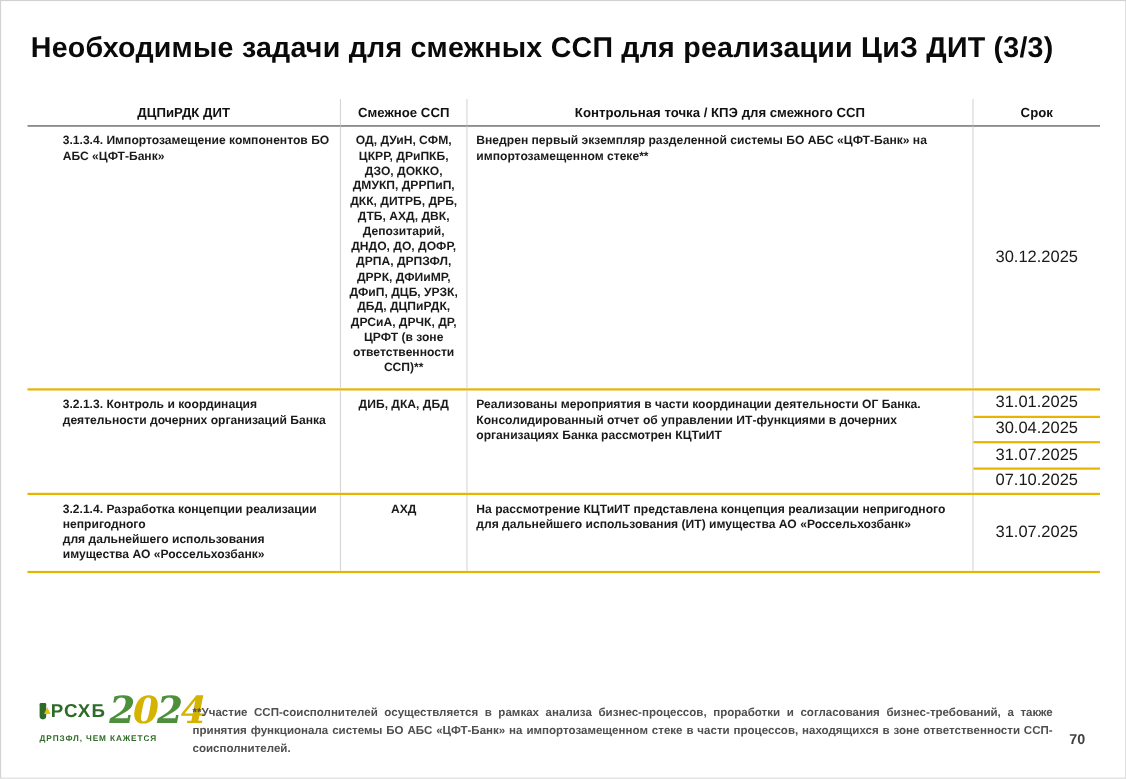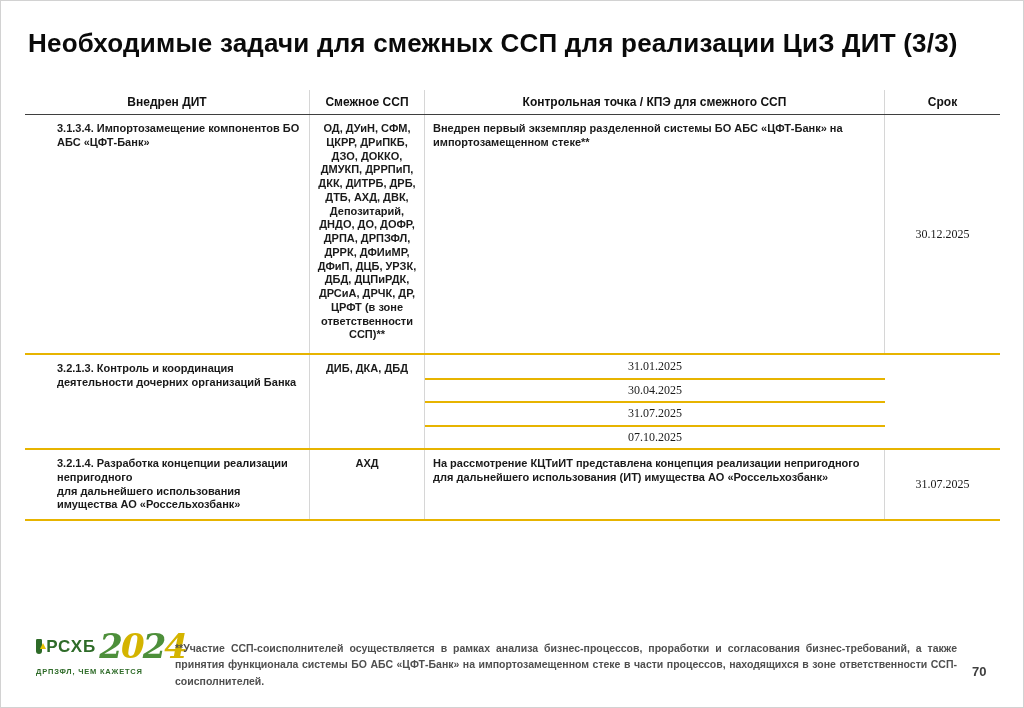--- a/index.html
+++ b/index.html
@@ -30,21 +30,21 @@
   .tbody .trow:nth-child(2) { min-height:95px; }
   .tbody .trow:nth-child(3) { min-height:66px; }
 
   .cell { font-size:11px; line-height:1.25; padding:7px 8px; }
   .c1 { font-weight:bold; white-space:pre-line;margin-left:24px; }
   .c2 { font-weight:bold; text-align:center; padding:7px 5px; }
   .c3 { font-weight:bold; }
   .c4 { display:flex; flex-direction:column; padding:0; }
   .date {
     flex:1; display:flex; align-items:center; justify-content:center;
-    font-size:12px; min-height:23px; color:#1a1a1a;font-family:Liberation Serif, serif;
+    font-size:15px; min-height:23px; color:#1a1a1a;
   }
   .date + .date { border-top:2px solid #E7B400; }
 
   .footnote {
     position:absolute; left:175px; top:640px; width:782px;
     font-size:10.5px; line-height:1.55; color:#4f4f4f;
     font-weight:bold; text-align:justify;
   }
 
   .logo { position:absolute; left:36px; top:634px; width:150px; }
@@ -72,37 +72,38 @@
 </style>
 </head>
 <body>
 
 <div class="slide">
 
   <div class="title">Необходимые задачи для смежных ССП для реализации ЦиЗ ДИТ (3/3)</div>
 
   <div class="table">
     <div class="thead">
-      <div class="th">Внедрен ДИТ</div>
+      <div class="th">ДЦПиРДК ДИТ</div>
       <div class="th">Смежное ССП</div>
       <div class="th">Контрольная точка / КПЭ для смежного ССП</div>
       <div class="th">Срок</div>
     </div>
     <div class="tbody">
         <div class="trow">
           <div class="cell c1">3.1.3.4. Импортозамещение компонентов БО АБС «ЦФТ-Банк»</div>
           <div class="cell c2">ОД, ДУиН, СФМ, ЦКРР, ДРиПКБ, ДЗО, ДОККО, ДМУКП, ДРРПиП, ДКК, ДИТРБ, ДРБ, ДТБ, АХД, ДВК, Депозитарий, ДНДО, ДО, ДОФР, ДРПА, ДРПЗФЛ, ДРРК, ДФИиМР, ДФиП, ДЦБ, УРЗК, ДБД, ДЦПиРДК, ДРСиА, ДРЧК, ДР, ЦРФТ (в зоне ответственности ССП)**</div>
           <div class="cell c3">Внедрен первый экземпляр разделенной системы БО АБС «ЦФТ-Банк» на импортозамещенном стеке**</div>
           <div class="cell c4">
             <div class="date">30.12.2025</div>
           </div>
         </div>
         <div class="trow">
           <div class="cell c1">3.2.1.3. Контроль и координация деятельности дочерних организаций Банка</div>
           <div class="cell c2">ДИБ, ДКА, ДБД</div>
+          <div class="cell c3">Реализованы мероприятия в части координации деятельности ОГ Банка. Консолидированный отчет об управлении ИТ-функциями в дочерних организациях Банка рассмотрен КЦТиИТ</div>
           <div class="cell c4">
             <div class="date">31.01.2025</div>
             <div class="date">30.04.2025</div>
             <div class="date">31.07.2025</div>
             <div class="date">07.10.2025</div>
           </div>
         </div>
         <div class="trow">
           <div class="cell c1">3.2.1.4. Разработка концепции реализации непригодного
 для дальнейшего использования имущества АО «Россельхозбанк»</div>

